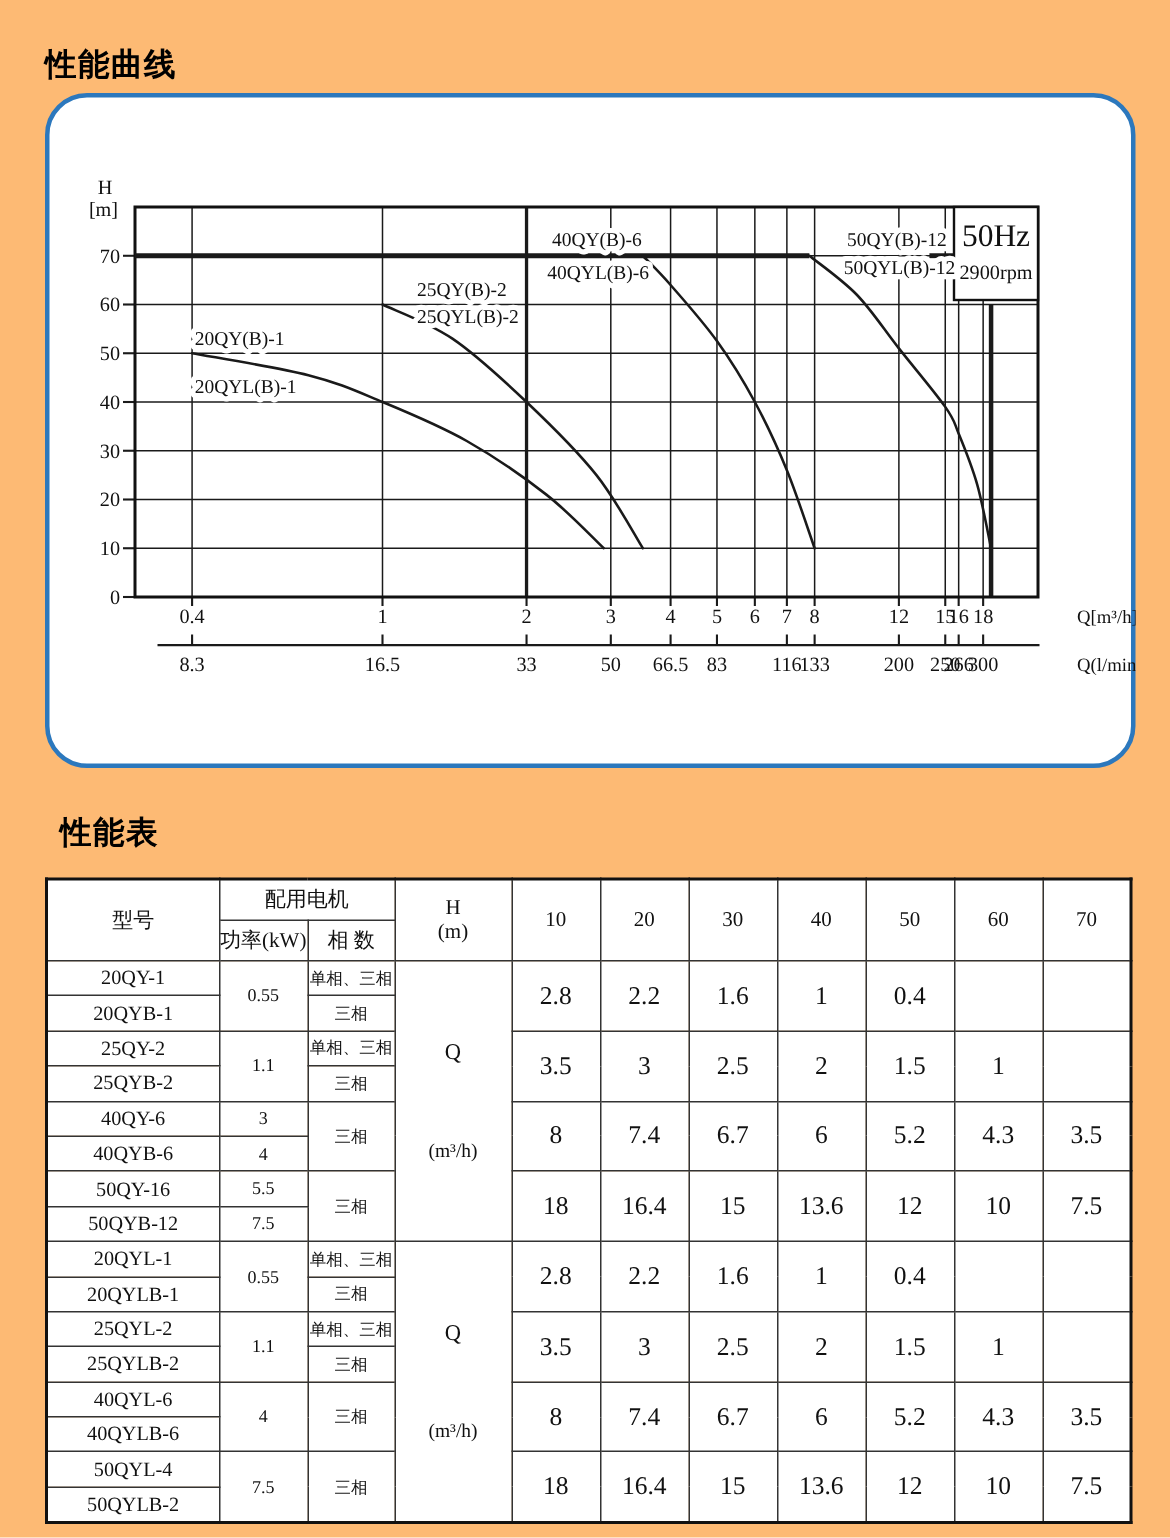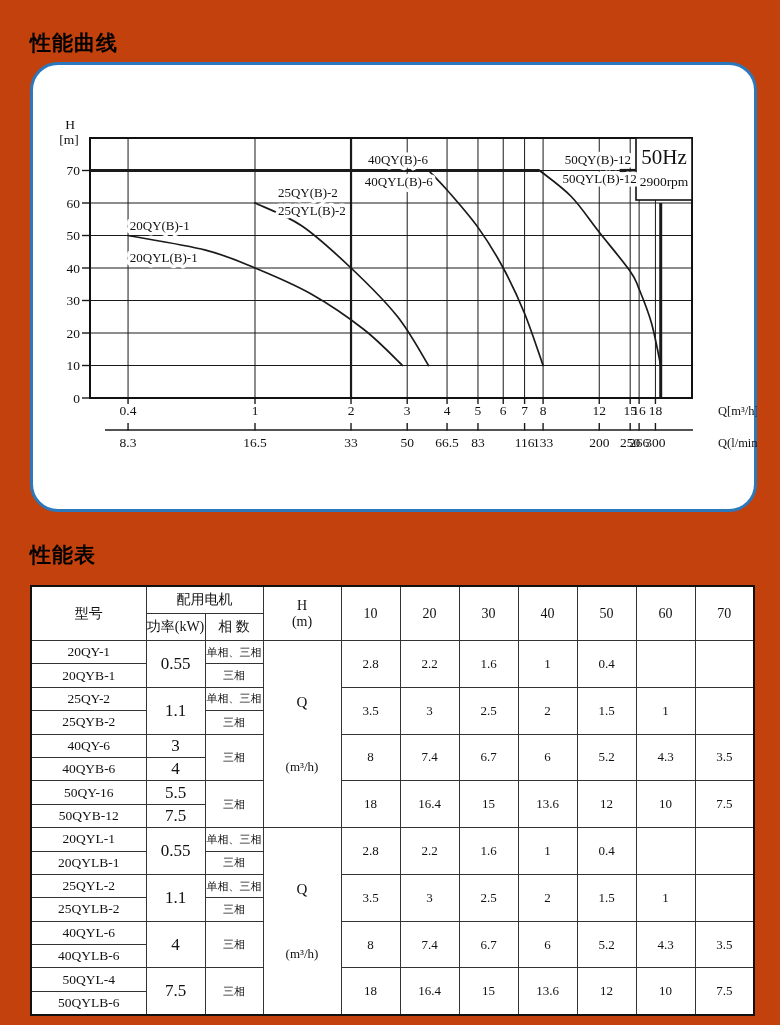--- a/index.html
+++ b/index.html
@@ -1,39 +1,39 @@
 <!DOCTYPE html>
 <html><head>
 <meta charset="utf-8">
 <style>
   html,body{margin:0;padding:0;background:#ffffff;}
-  .page{position:relative;width:780px;height:1025px;background:#c2410c;overflow:hidden;
+  .page{position:relative;width:780px;height:1025px;background:#fdba74;overflow:hidden;
         font-family:"Liberation Serif",serif;color:#111;}
   .sec-title{position:absolute;left:30px;margin:0;font-family:"Liberation Sans",sans-serif;
         font-weight:700;font-size:21px;color:#000;letter-spacing:1px;}
   #curves-title{top:29px;}
-  #table-title{top:541px;}
+  #table-title{top:541px;margin-left:10px;}
   .curve-box{position:absolute;left:30px;top:62px;width:721px;height:444px;
         border:3px solid #2c78bd;border-radius:28px;background:#fff;}
   .curve-box svg{position:absolute;left:-3px;top:-3px;}
   
   #perf-table{position:absolute;left:30px;top:585px;width:724px;border-collapse:collapse;
         table-layout:fixed;font-family:"Liberation Serif",serif;}
   #perf-table th,#perf-table td{border:1px solid #333;text-align:center;vertical-align:middle;
         padding:0;font-weight:400;color:#111;background:#fff;}
   #perf-table{border:2px solid #111;}
   #perf-table thead tr:first-child th{height:26px;}
   #perf-table thead tr:last-child th{height:26px;}
   #perf-table tbody td{height:22.4px;}
   th.hd-cn{font-size:14px;}
   th.hd-num{font-size:14px;}
   td.model{font-size:13.5px;}
-  td.power{font-size:17px;}
+  td.power{font-size:12px;}
   td.phase{font-size:11px;}
-  td.num{font-size:13px;}
+  td.num{font-size:17px;}
   td.qcell{font-size:15px;}
   td.qcell .qline2{font-size:13px;margin-top:48px;}
   tr.section-start td{border-top:2.5px solid #111;}
 </style>
 </head>
 <body>
 
 <div class="page">
   <h2 id="curves-title" class="sec-title">性能曲线</h2>
 
@@ -316,17 +316,17 @@
           <td class="phase" rowspan="2">三相</td>
           <td class="num" rowspan="2">18</td>
           <td class="num" rowspan="2">16.4</td>
           <td class="num" rowspan="2">15</td>
           <td class="num" rowspan="2">13.6</td>
           <td class="num" rowspan="2">12</td>
           <td class="num" rowspan="2">10</td>
           <td class="num" rowspan="2">7.5</td>
         </tr>
         <tr>
-          <td class="model">50QYLB-6</td>
+          <td class="model">50QYLB-2</td>
         </tr>
       </tbody>
   </table>
 </div>
 
 </body></html>

